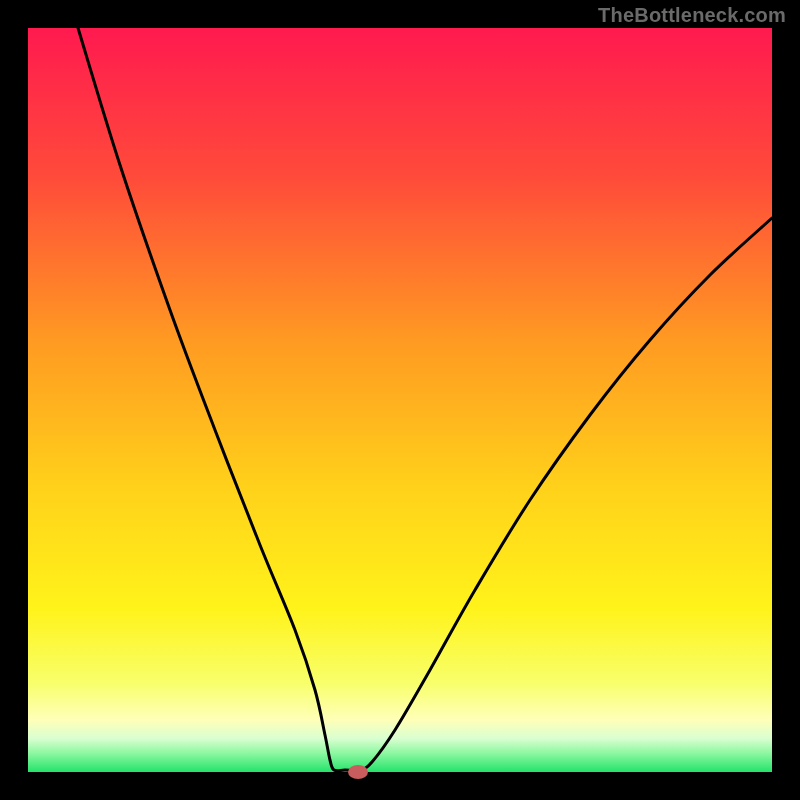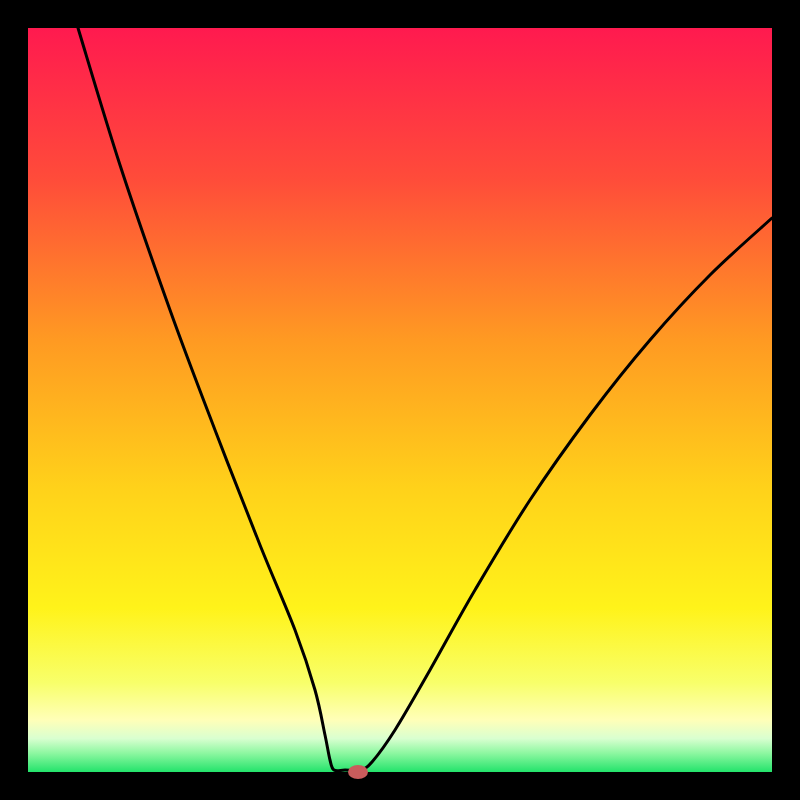--- a/index.html
+++ b/index.html
@@ -30,20 +30,21 @@
   svg {
     position: absolute;
     top: 0;
     left: 0;
   }
 </style>
 </head>
 <body>
 
 <div class="frame">
+  <div class="watermark">TheBottleneck.com</div>
   <svg id="chart-svg" width="800" height="800" viewBox="0 0 800 800">
     <defs>
       <linearGradient id="bg-grad" x1="0" y1="0" x2="0" y2="1">
           <stop offset="0%" stop-color="#ff1a4f"></stop>
           <stop offset="20%" stop-color="#ff4b3a"></stop>
           <stop offset="42%" stop-color="#ff9a22"></stop>
           <stop offset="62%" stop-color="#ffd21a"></stop>
           <stop offset="78%" stop-color="#fff31a"></stop>
           <stop offset="88%" stop-color="#f8ff6a"></stop>
           <stop offset="93%" stop-color="#ffffb8"></stop>

